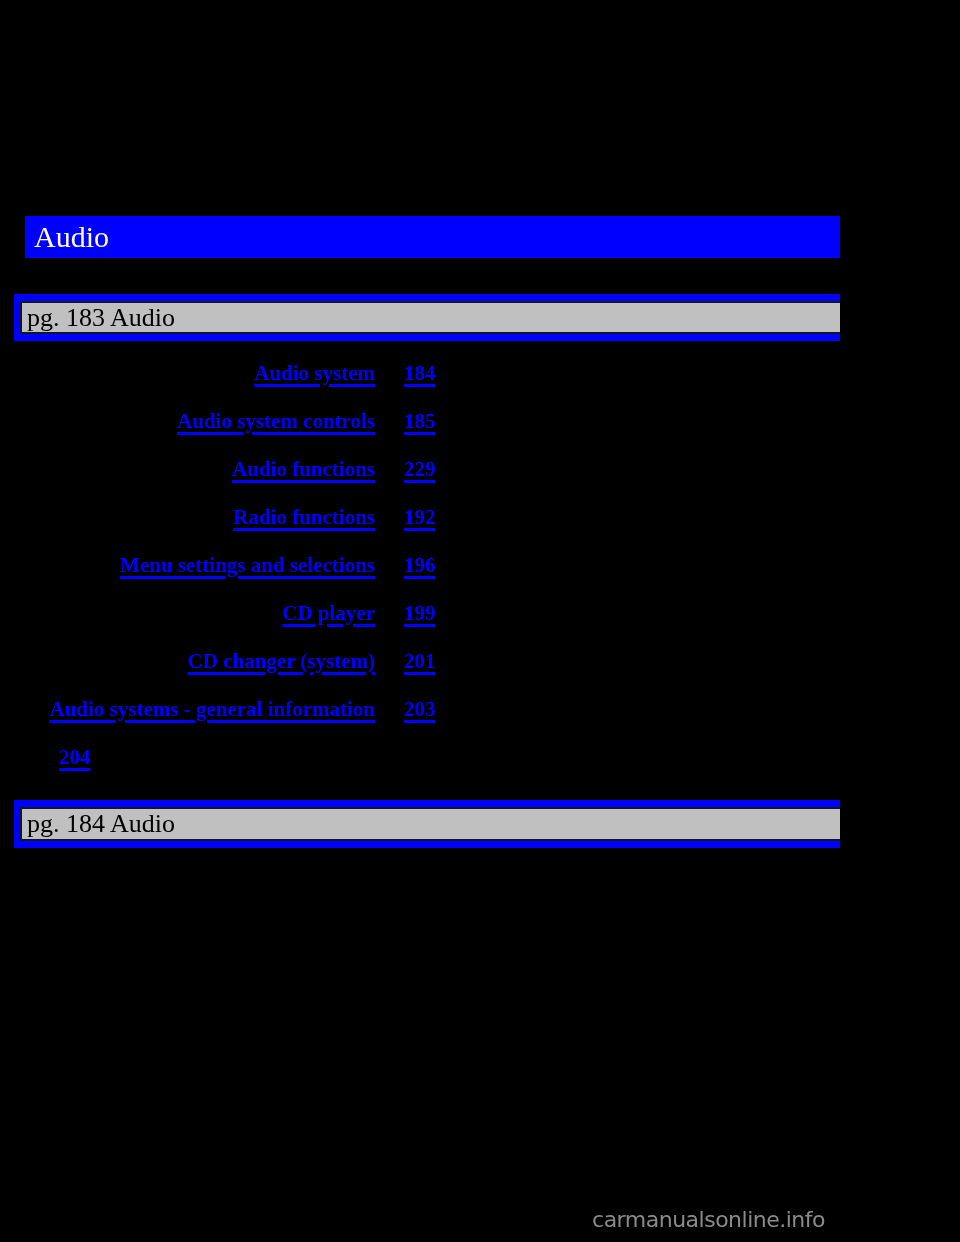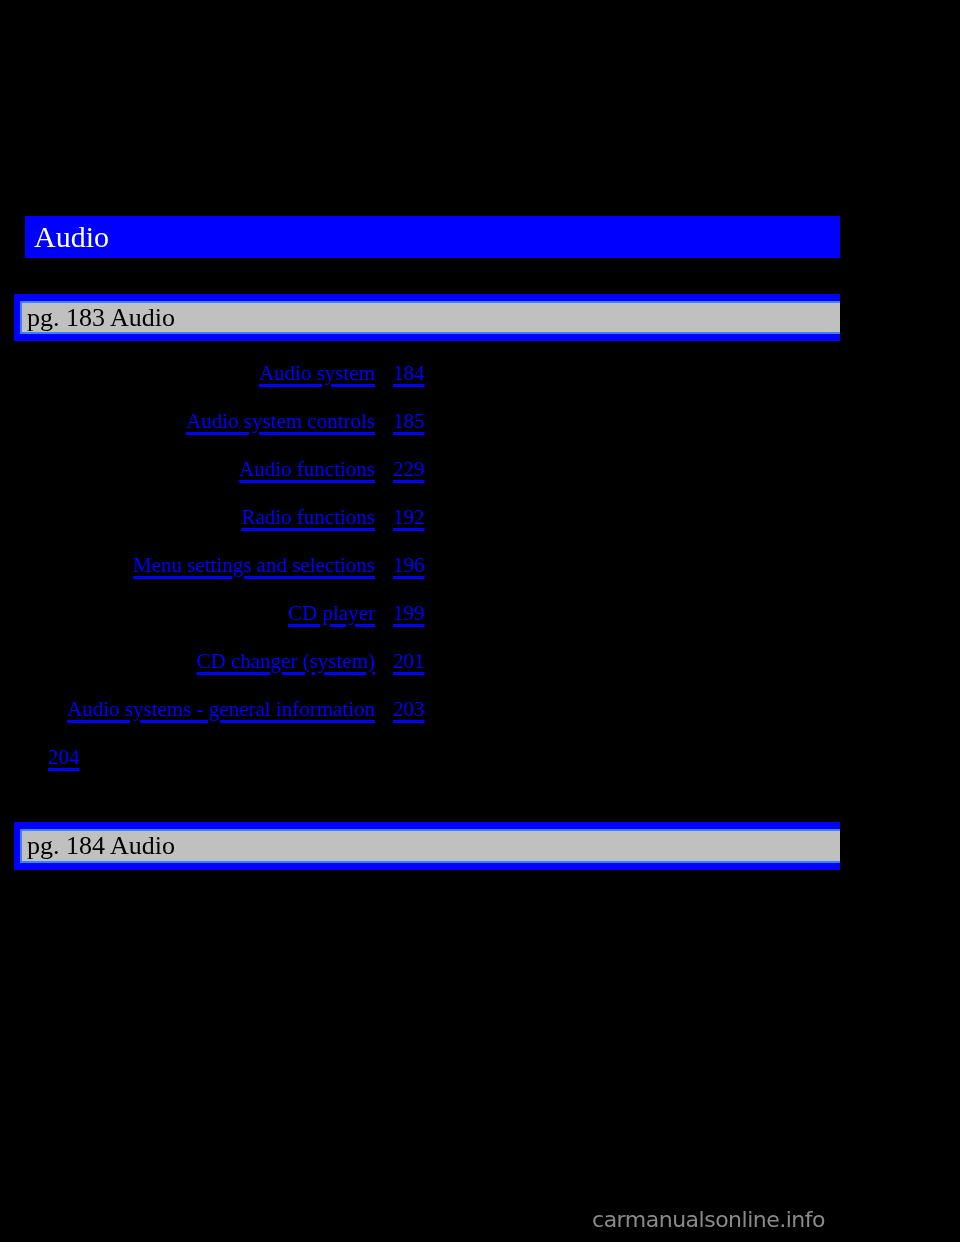--- a/index.html
+++ b/index.html
@@ -40,59 +40,59 @@
     left: 14px;
     width: 930px;
     height: 48px;
     background: #0000ff;
     padding: 7px 6px;
     box-sizing: border-box;
   }
   .page-marker .inner {
     height: 100%;
     background: #c0c0c0;
-    border: 2px solid #3b82f6;
+    border: 2px solid #0f172a;
     box-sizing: border-box;
   }
   .page-marker .inner span {
     display: block;
     color: #000000;
     font-size: 26px;
     line-height: 29px;
     padding-left: 5px;
     font-family: "Liberation Serif", serif;
     white-space: nowrap;
   }
   #pg-top { top: 294px; height: 47px; }
-  #pg-bottom { top: 822px; }
+  #pg-bottom { top: 800px; }
 
   
   .toc {
     position: absolute;
     left: 30px;
     top: 349px;
     width: 430px;
   }
   .toc-row {
     display: flex;
     align-items: center;
     height: 48px;
   }
   .toc-label {
     width: 345px;
     text-align: right;
   }
   .toc-page {
-    margin-left: 18px;
+    margin-left: 29px;
     text-align: center;
   }
   .toc a, .toc .lnk {
     color: #0000ff;
     font-family: "Liberation Serif", serif;
-    font-weight: normal;
+    font-weight: bold;
     font-size: 21px;
     text-decoration: underline;
     text-decoration-thickness: 3px;
     text-underline-offset: 4px;
     cursor: pointer;
     white-space: nowrap;
   }
 
   
   .watermark {

